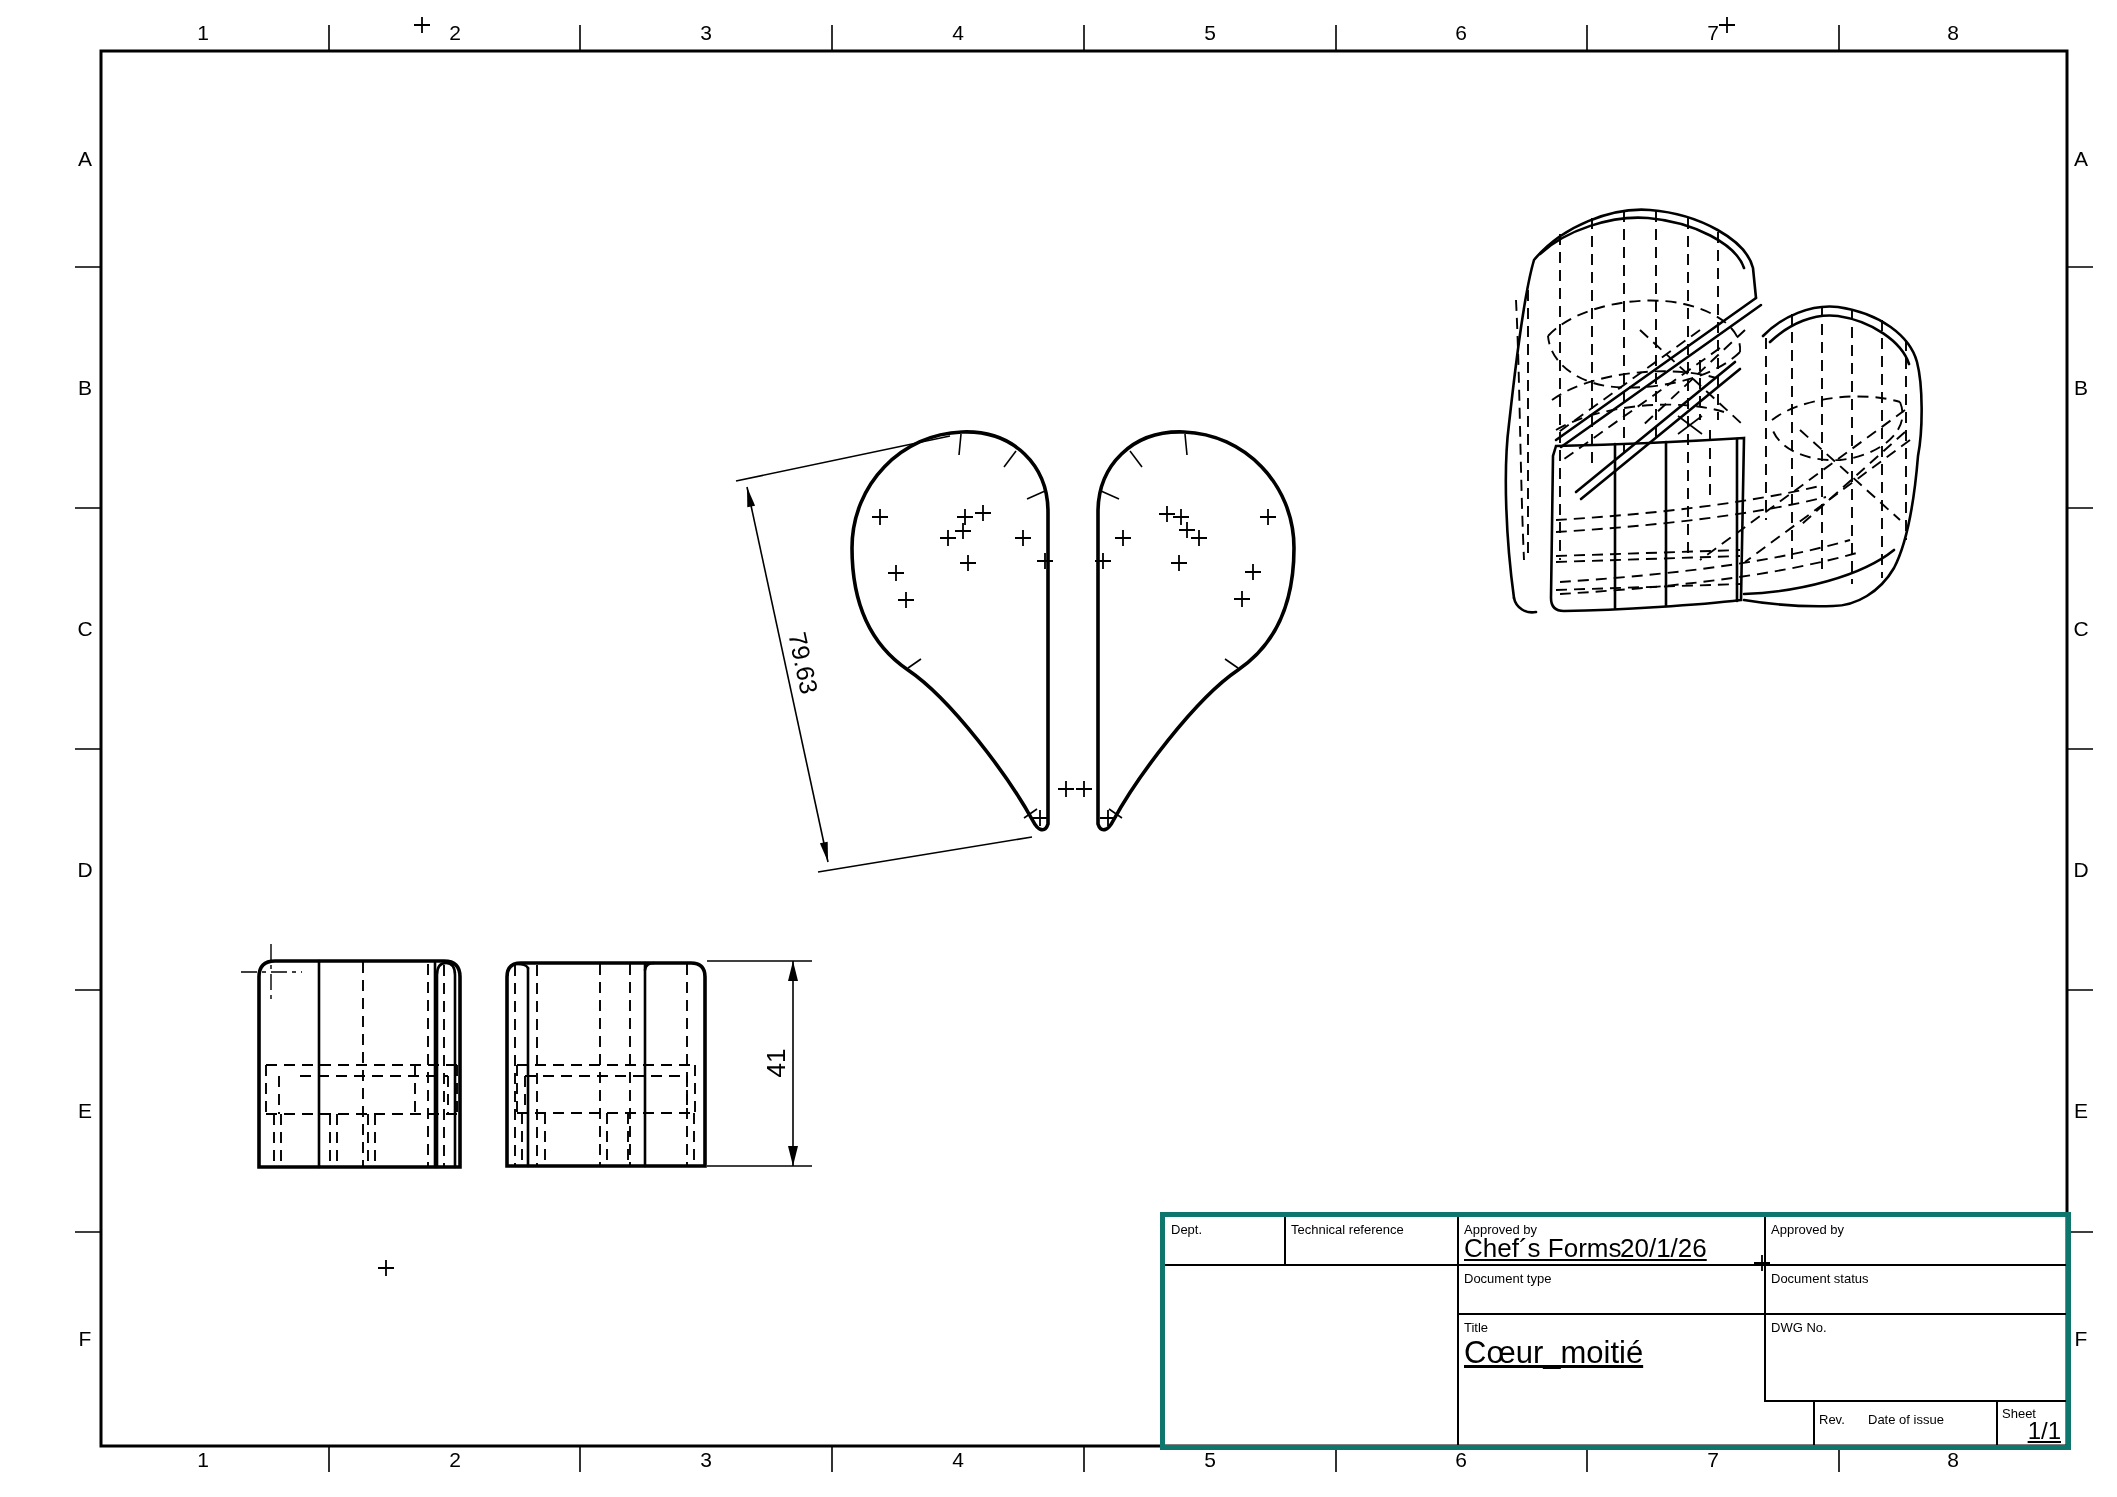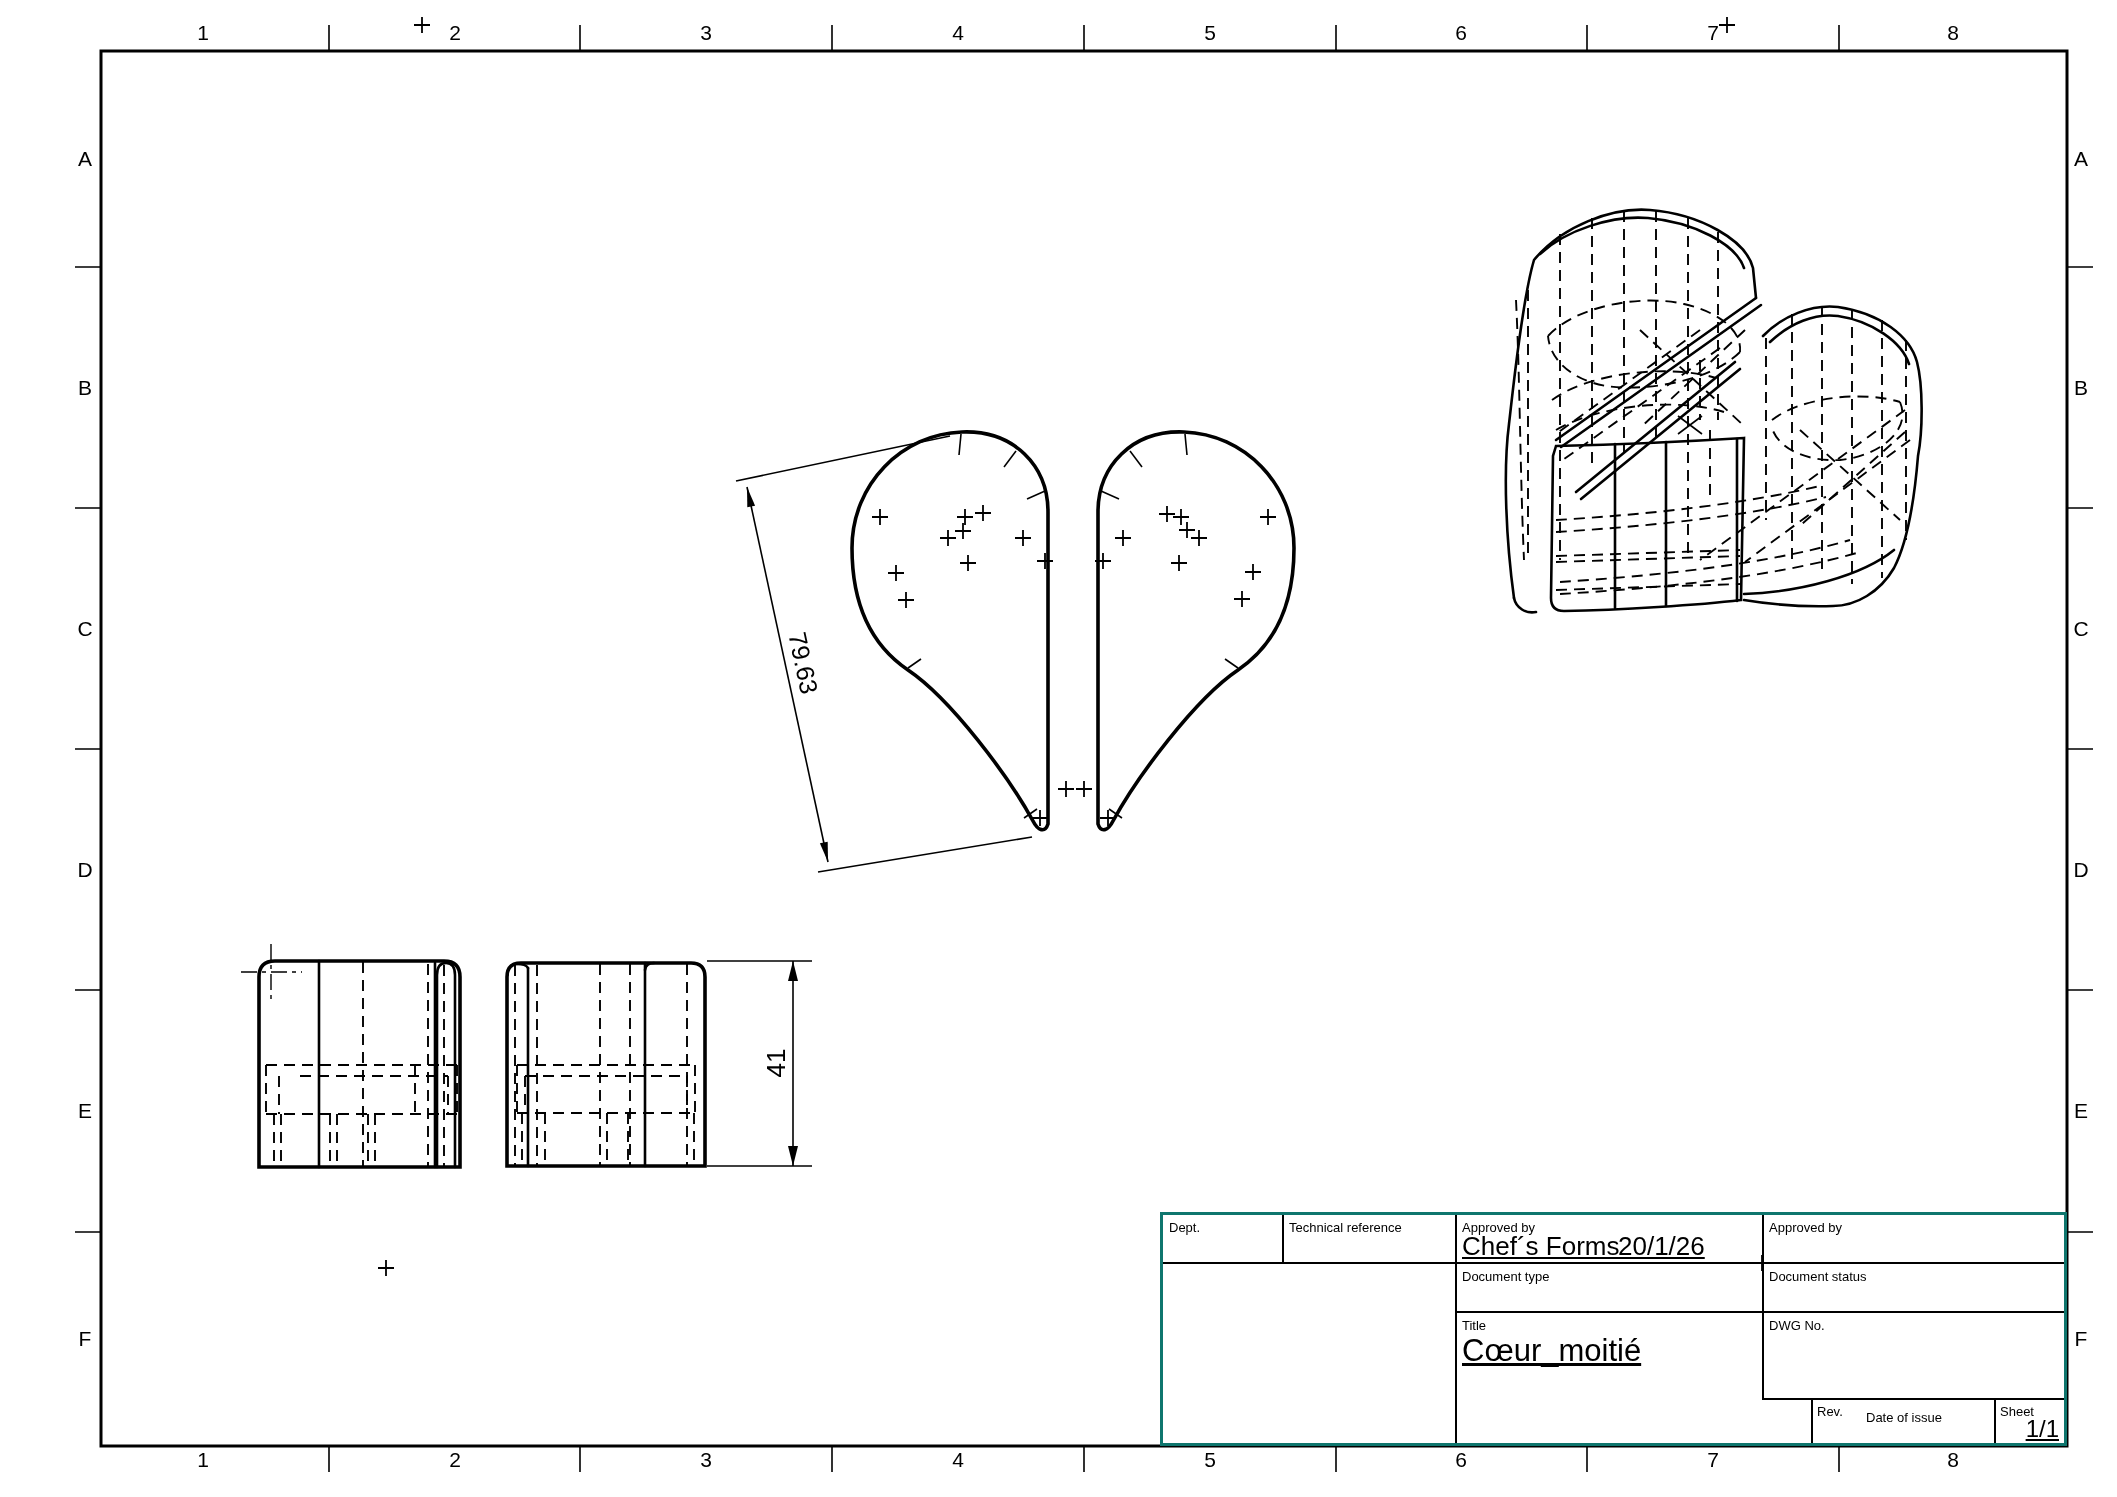--- a/index.html
+++ b/index.html
@@ -3,21 +3,21 @@
 <meta charset="utf-8">
 <style>
   html,body{margin:0;padding:0;background:#fff;}
   #sheet{position:relative;width:2117px;height:1497px;background:#fff;overflow:hidden;
          font-family:"Liberation Sans", sans-serif;color:#000;}
   svg{position:absolute;left:0;top:0;}
   .lbl{position:absolute;transform:translate(-50%,-50%);font-size:21px;color:#000;}
   .dimtext{position:absolute;font-size:26px;white-space:nowrap;}
   
   #tblock{position:absolute;left:1160px;top:1212px;width:901px;height:228px;
-          border:3px solid #0f766e;}
+          border:5px solid #0f766e;}
   .tbline{position:absolute;background:#000;}
   .tbl{position:absolute;font-size:13px;white-space:nowrap;}
   .tbv{position:absolute;white-space:nowrap;text-decoration:underline;}
   
   .thick{stroke:#000;stroke-width:3.6;fill:none;stroke-linecap:round;}
   .med{stroke:#000;stroke-width:2.6;fill:none;stroke-linecap:round;}
   .thin{stroke:#000;stroke-width:1.6;fill:none;}
   .frame{stroke:#000;stroke-width:3;fill:none;}
   .dash{stroke:#000;stroke-width:1.9;fill:none;stroke-dasharray:11 7;}
   .cline{stroke:#000;stroke-width:1.4;fill:none;stroke-dasharray:16 5 4 5;}
@@ -290,21 +290,21 @@
     <div class="tbline" style="left:831px;top:183px;width:2px;height:45px"></div>
 
     <div class="tbl" style="left:6px;top:5px">Dept.</div>
     <div class="tbl" style="left:126px;top:5px">Technical reference</div>
     <div class="tbl" style="left:299px;top:5px">Approved by</div>
     <div class="tbl" style="left:606px;top:5px">Approved by</div>
     <div class="tbl" style="left:299px;top:54px">Document type</div>
     <div class="tbl" style="left:606px;top:54px">Document status</div>
     <div class="tbl" style="left:299px;top:103px">Title</div>
     <div class="tbl" style="left:606px;top:103px">DWG No.</div>
-    <div class="tbl" style="left:654px;top:189px">Rev.</div>
+    <div class="tbl" style="left:654px;top:195px">Rev.</div>
     <div class="tbl" style="left:703px;top:195px">Date of issue</div>
     <div class="tbl" style="left:837px;top:189px">Sheet</div>
 
     <div class="tbv" style="left:299px;top:16px;font-size:26px">Chef´s Forms</div>
     <div class="tbv" style="left:455px;top:16px;width:138px;text-align:left;font-size:26px">20/1/26</div>
     <div class="tbv" style="left:299px;top:118px;font-size:31px">Cœur_moitié</div>
     <div class="tbv" style="left:836px;top:200px;width:60px;text-align:right;font-size:24px">1/1</div>
   </div>
 
 </div>

